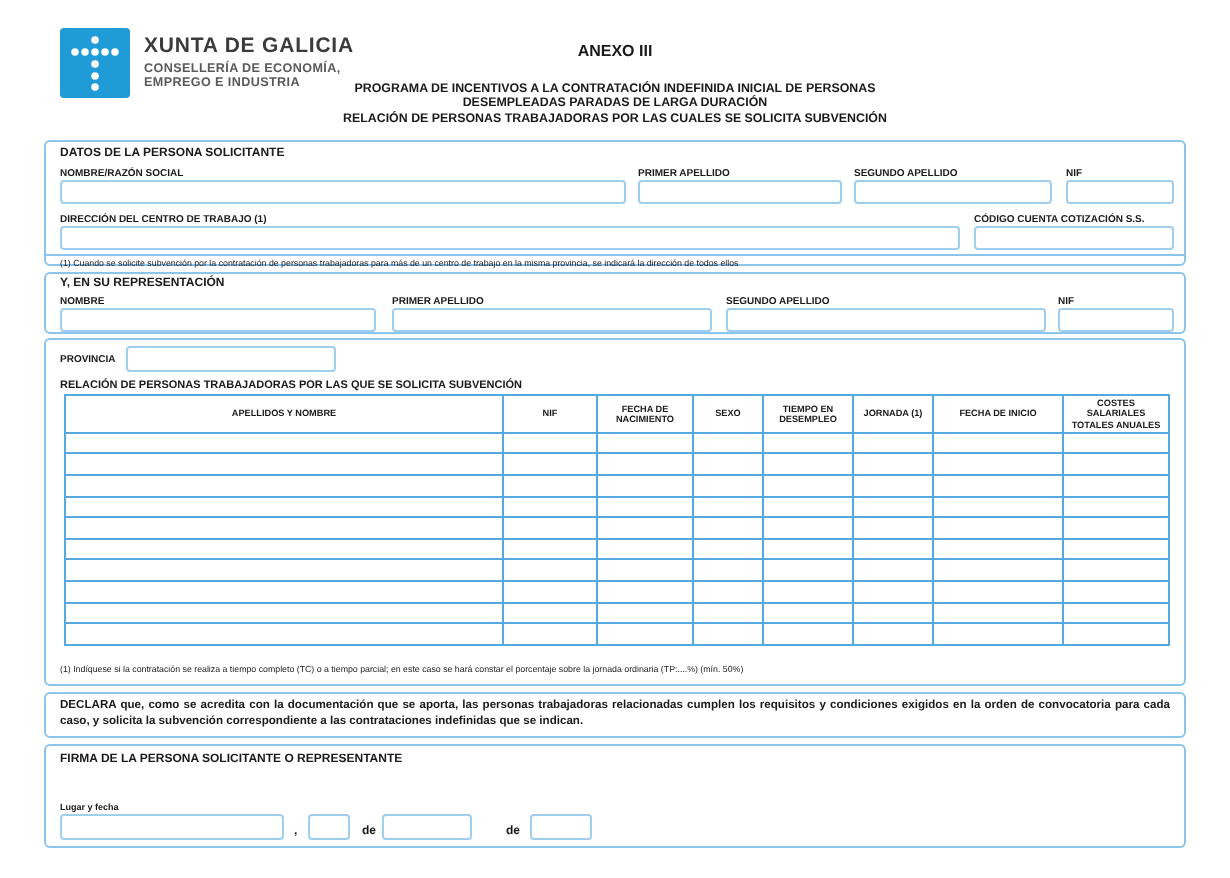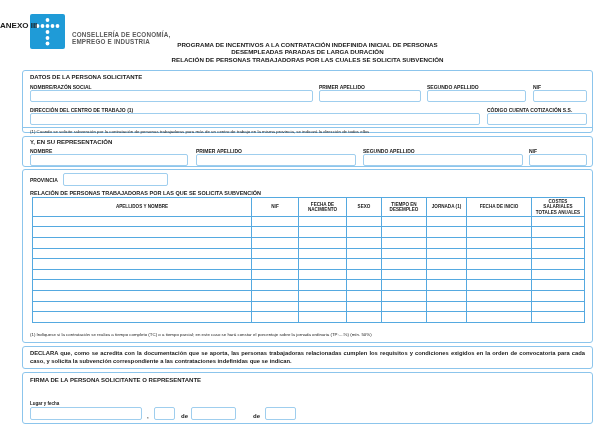--- a/index.html
+++ b/index.html
@@ -11,21 +11,21 @@
   }
   *{margin:0;padding:0;box-sizing:border-box;}
   html,body{background:#e8e8e8;}
   body{font-family:"Liberation Sans", sans-serif;color:var(--ink);}
   .page{position:relative;width:615px;height:439px;background:#fff;margin:0 auto;overflow:hidden;}
 
   
   .logo-square{position:absolute;left:30px;top:14px;width:35px;height:35px;background:var(--logo-blue);border-radius:2px;}
   .org-name{position:absolute;left:72px;top:17px;font-size:10.5px;font-weight:bold;letter-spacing:.4px;color:#3c3c3c;}
   .dept{position:absolute;left:72px;top:31px;font-size:6.3px;font-weight:bold;color:#5a5a5a;line-height:7.2px;letter-spacing:.2px;}
-  .annex{position:absolute;left:0;top:21px;width:615px;font-size:8px;font-weight:bold;}
+  .annex{position:absolute;left:0;top:21px;width:615px;text-align:center;font-size:8px;font-weight:bold;}
   .main-title{position:absolute;left:0;top:41px;width:615px;text-align:center;font-size:6.2px;font-weight:bold;line-height:7.4px;}
 
   
   .sec{position:absolute;left:22px;width:571px;border:1px solid var(--box-blue);border-radius:3px;background:#fff;}
   .sec-title{position:absolute;left:7px;top:3px;font-size:6px;font-weight:bold;}
   .flabel{position:absolute;font-size:5px;font-weight:bold;white-space:nowrap;}
   .ibox{position:absolute;height:12px;border:1px solid var(--input-blue);border-radius:2px;background:#fff;font-size:6px;padding:0 2px;font-family:"Liberation Sans",sans-serif;}
   .footnote{position:absolute;font-size:4.4px;color:#222;white-space:nowrap;}
   .sepline{position:absolute;left:0;right:0;height:0;border-top:1px solid var(--box-blue);}
 
@@ -60,20 +60,21 @@
         <circle cx="17.5" cy="18" r="1.9"></circle>
         <circle cx="17.5" cy="24" r="1.9"></circle>
         <circle cx="17.5" cy="29.5" r="1.9"></circle>
         <circle cx="7.5" cy="12" r="1.9"></circle>
         <circle cx="12.5" cy="12" r="1.9"></circle>
         <circle cx="22.5" cy="12" r="1.9"></circle>
         <circle cx="27.5" cy="12" r="1.9"></circle>
       </g>
     </svg>
   </div>
+  <div class="org-name">XUNTA DE GALICIA</div>
   <div class="dept">
     <div>CONSELLERÍA DE ECONOMÍA,</div>
     <div>EMPREGO E INDUSTRIA</div>
   </div>
   <div class="annex">ANEXO III</div>
   <div class="main-title">
     <div>PROGRAMA DE INCENTIVOS A LA CONTRATACIÓN INDEFINIDA INICIAL DE PERSONAS</div>
     <div>DESEMPLEADAS PARADAS DE LARGA DURACIÓN</div>
     <div>RELACIÓN DE PERSONAS TRABAJADORAS POR LAS CUALES SE SOLICITA SUBVENCIÓN</div>
   </div>

